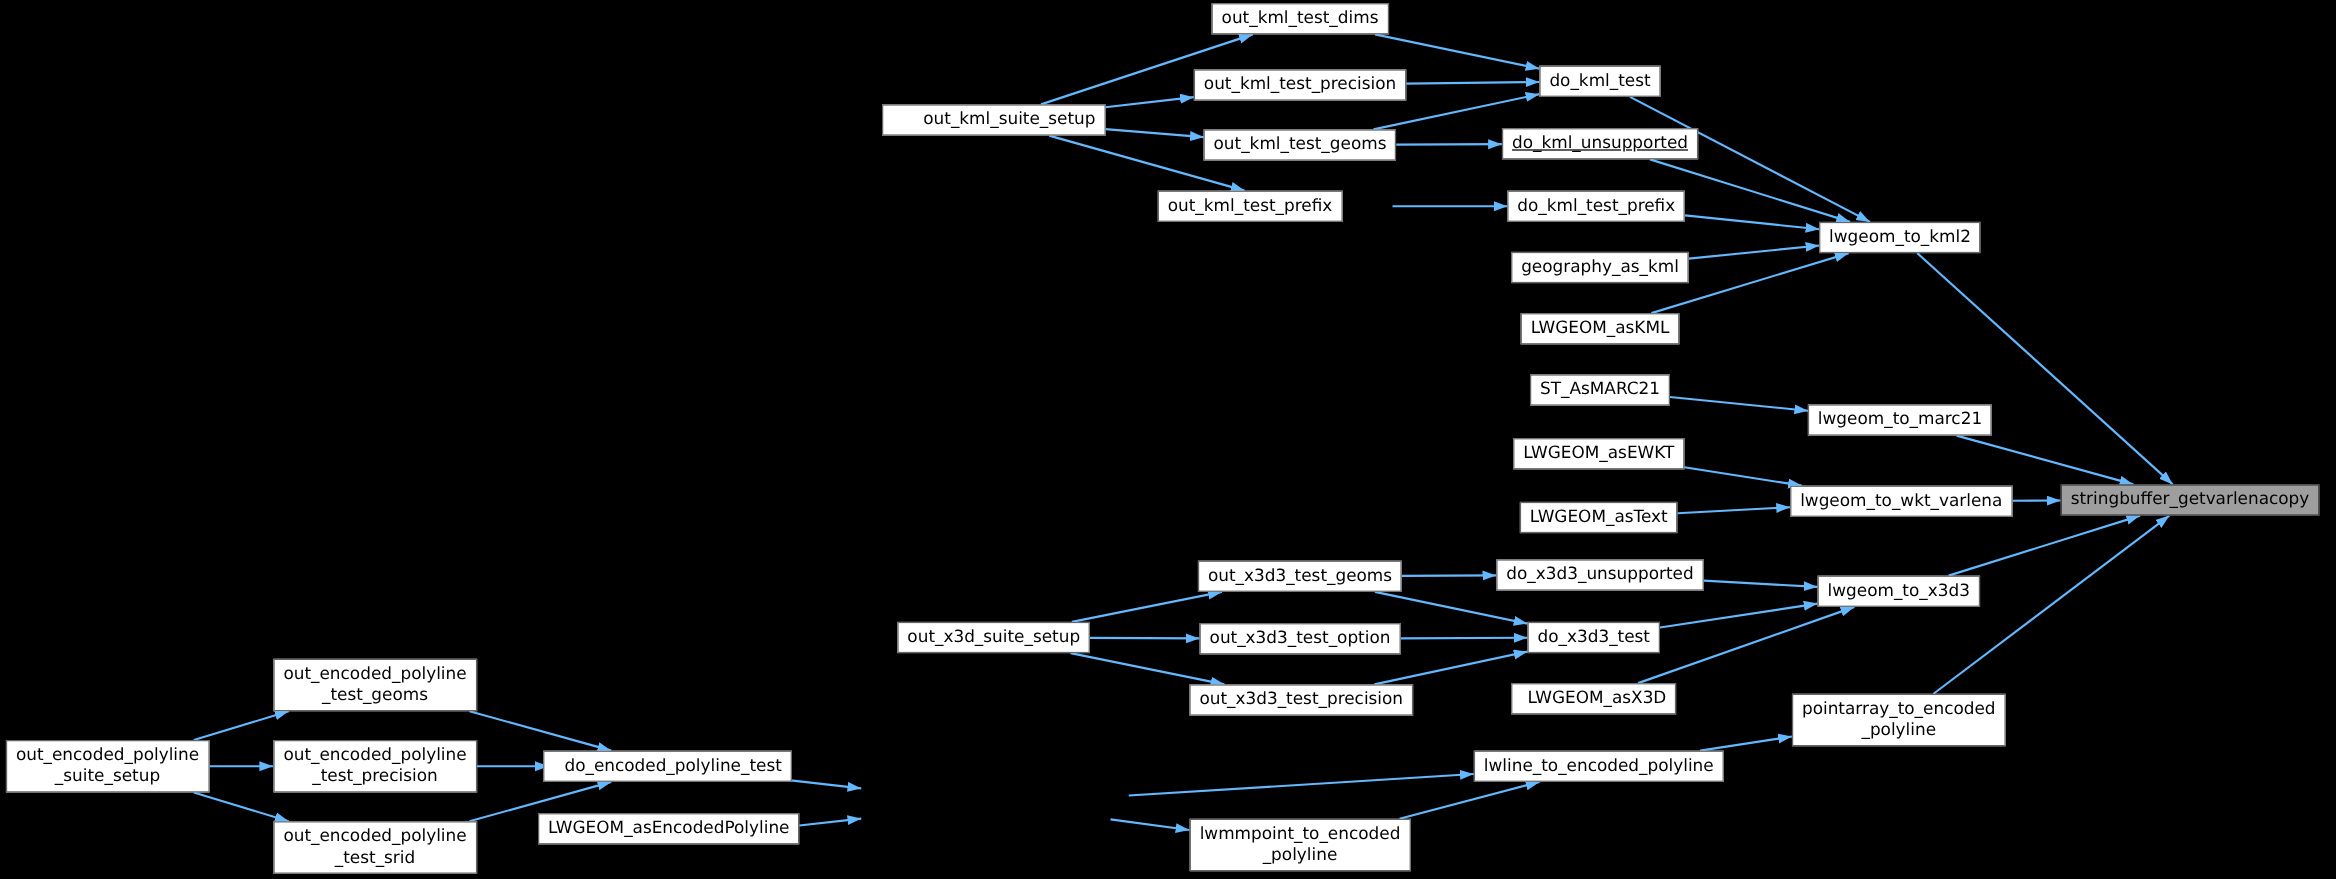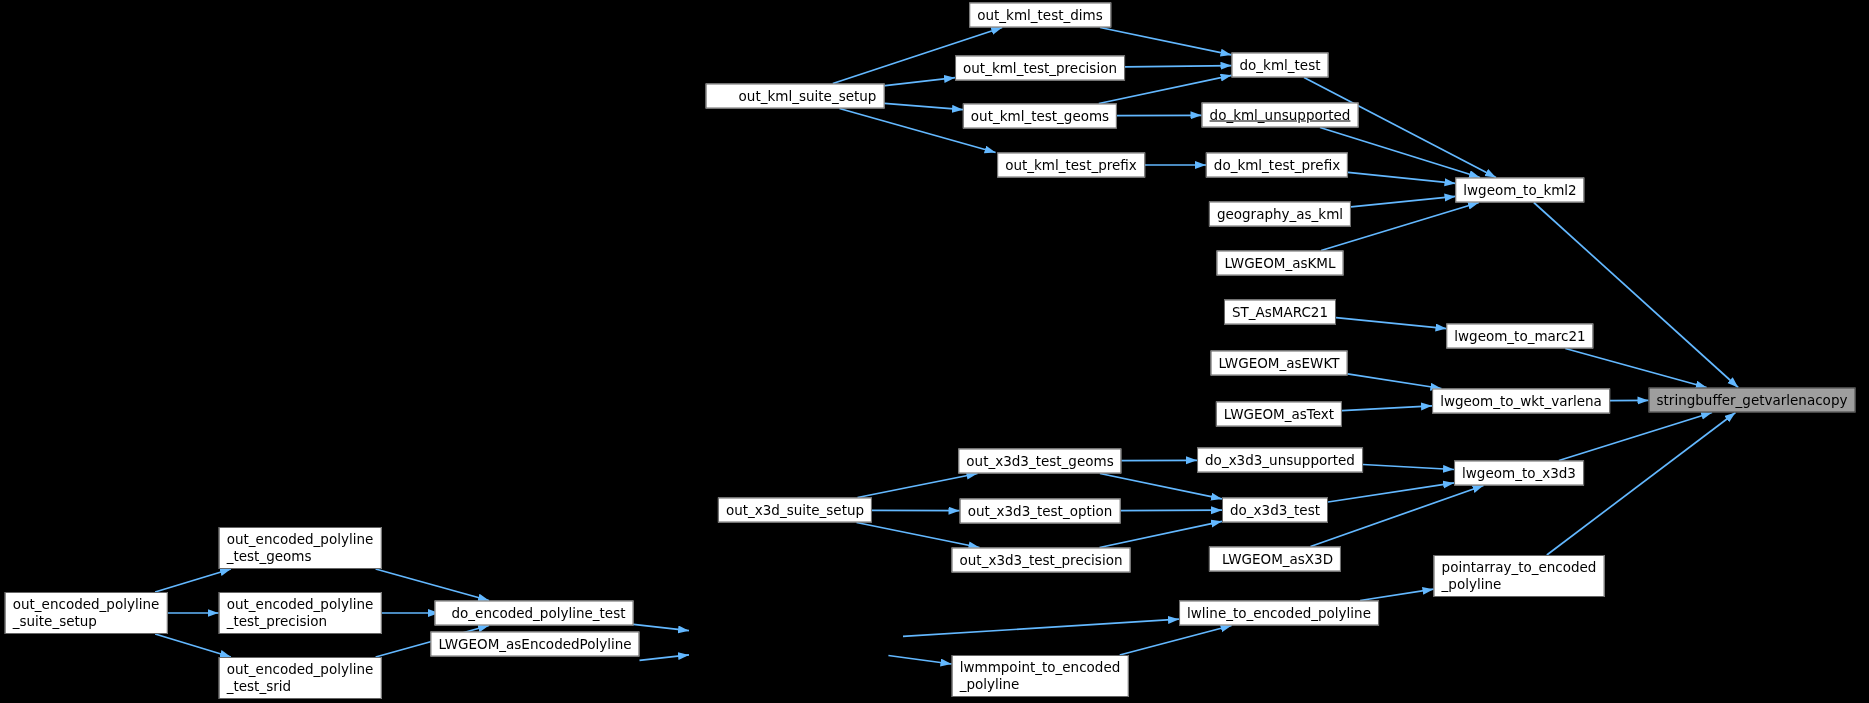--- a/index.html
+++ b/index.html
@@ -13,21 +13,21 @@
   #edges{position:absolute;left:0;top:0;z-index:0;}
   .node{
     position:absolute;
     transform:translate(-50%,-50%);
     background:var(--node-fill,#fff);
     color:var(--node-text,#000);
     border:1.4px solid var(--node-border,#666);
     padding:3px 7px;
     font-size:13.5px;
     line-height:17px;
-    text-align:left;
+    text-align:center;
     white-space:pre;
     z-index:1;
     box-sizing:border-box;
     cursor:pointer;
   }
   .node.highlight{
     background:var(--hl-fill,#9e9e9e);
     border-color:var(--hl-border,#404040);
     cursor:default;
   }
@@ -85,21 +85,21 @@
       <line x1="903.0" y1="636.4" x2="1179.0" y2="619.2" class="edge" marker-end="url(#arrow)"></line>
       <line x1="888.4" y1="655.5" x2="951.5" y2="664.0" class="edge" marker-end="url(#arrow)"></line>
       <line x1="1119.7" y1="655.0" x2="1231.6" y2="625.5" class="edge" marker-end="url(#arrow)"></line>
       <line x1="1360.1" y1="600.5" x2="1433.5" y2="589.2" class="edge" marker-end="url(#arrow)"></line>
       <line x1="1546.8" y1="555.0" x2="1735.5" y2="412.5" class="edge" marker-end="url(#arrow)"></line>
     </svg>
 <div class="node" style="left: 795px; top: 96px; padding-left: 32px;">out_kml_suite_setup</div>
     <div class="node" style="left: 1040px; top: 15px;">out_kml_test_dims</div>
     <div class="node" style="left: 1040px; top: 68px;">out_kml_test_precision</div>
     <div class="node" style="left: 1040px; top: 116px;">out_kml_test_geoms</div>
-    <div class="node" style="left: 1071px; top: 165px;">out_kml_test_prefix</div>
+    <div class="node" style="left: 1000px; top: 165px;">out_kml_test_prefix</div>
     <div class="node" style="left: 1280px; top: 65px;">do_kml_test</div>
     <div class="node" style="left: 1280px; top: 115px; text-decoration: underline;">do_kml_unsupported</div>
     <div class="node" style="left: 1277px; top: 165px;">do_kml_test_prefix</div>
     <div class="node" style="left: 1280px; top: 214px;">geography_as_kml</div>
     <div class="node" style="left: 1280px; top: 263px;">LWGEOM_asKML</div>
     <div class="node" style="left: 1520px; top: 190px;">lwgeom_to_kml2</div>
     <div class="node" style="left: 1280px; top: 312px;">ST_AsMARC21</div>
     <div class="node" style="left: 1520px; top: 336px;">lwgeom_to_marc21</div>
     <div class="node" style="left: 1279px; top: 363px;">LWGEOM_asEWKT</div>
     <div class="node" style="left: 1279px; top: 414px;">LWGEOM_asText</div>
@@ -115,19 +115,19 @@
     <div class="node highlight" style="left: 1752px; top: 400px;">stringbuffer_getvarlenacopy</div>
     <div class="node" style="left: 86px; top: 613px;">out_encoded_polyline
 _suite_setup</div>
     <div class="node" style="left: 300px; top: 548px;">out_encoded_polyline
 _test_geoms</div>
     <div class="node" style="left: 300px; top: 613px;">out_encoded_polyline
 _test_precision</div>
     <div class="node" style="left: 300px; top: 678px;">out_encoded_polyline
 _test_srid</div>
     <div class="node" style="left: 534px; top: 613px; padding-left: 16px;">do_encoded_polyline_test</div>
-    <div class="node" style="left: 535px; top: 644px;">LWGEOM_asEncodedPolyline</div>
+    <div class="node" style="left: 535px; top: 663px;">LWGEOM_asEncodedPolyline</div>
     <div class="node" style="left: 1040px; top: 676px;">lwmmpoint_to_encoded
 _polyline</div>
     <div class="node" style="left: 1279px; top: 613px;">lwline_to_encoded_polyline</div>
     <div class="node" style="left: 1519px; top: 576px;">pointarray_to_encoded
 _polyline</div>
   </div>
 
 </body></html>

